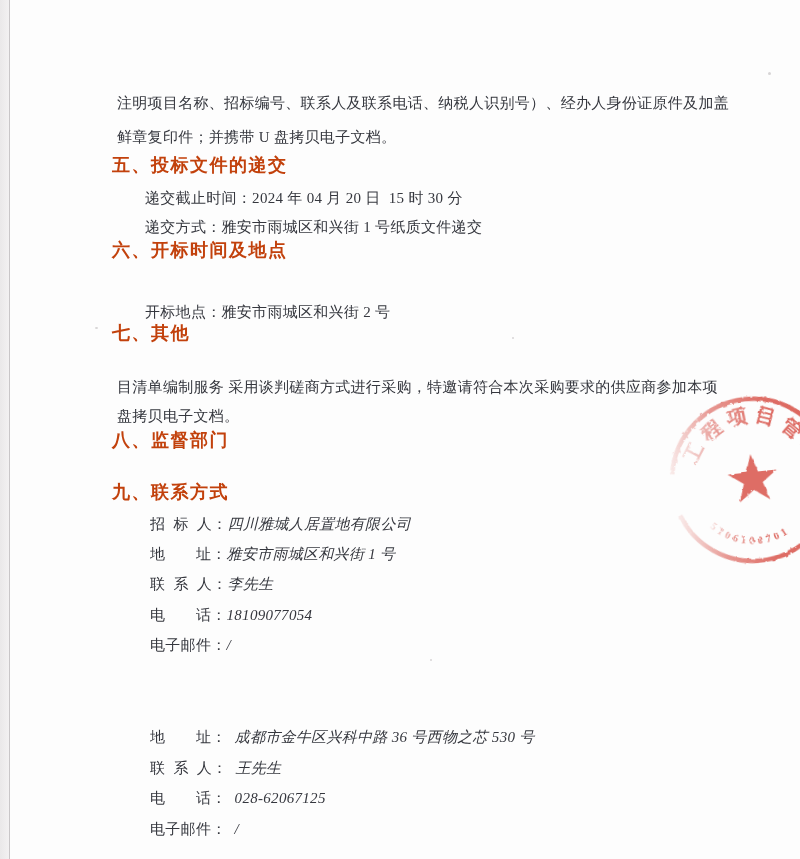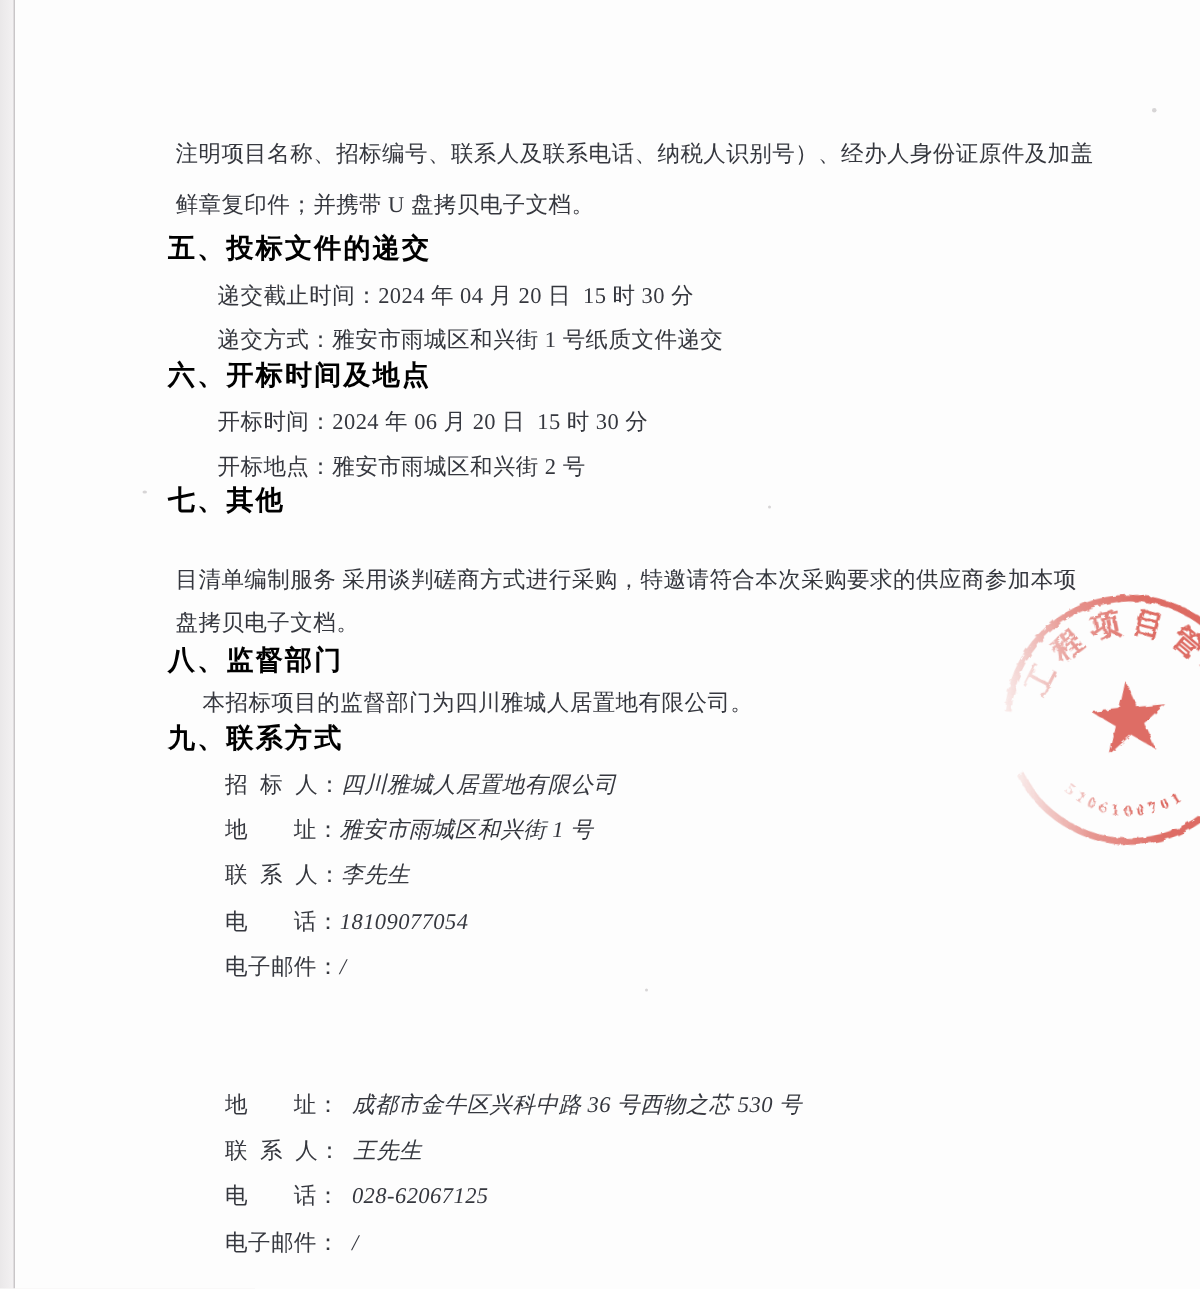--- a/index.html
+++ b/index.html
@@ -23,21 +23,21 @@
     border-radius:25px;
   }
   .ln{
     position:absolute;white-space:pre;
     font-size:15px;letter-spacing:0.3px;color:#35373e;
     line-height:18px;
   }
   .hd{
     position:absolute;white-space:pre;
     font-family:"Liberation Sans","DejaVu Sans",sans-serif;
-    font-weight:700;font-size:18px;letter-spacing:1.5px;color:#000000;
+    font-weight:700;font-size:18px;letter-spacing:1.5px;color:#c2410c;
     line-height:21px;
   }
   .row .lab{white-space:pre;}
   .row .val{white-space:pre;font-style:italic;}
   .speck{position:absolute;border-radius:50%;background:#d7d5d6;}
   .stamp-svg{position:absolute;left:0;top:0;pointer-events:none;}
   .stamp-svg text{font-family:"Liberation Serif","DejaVu Serif",serif;font-weight:700;}
 </style>
 </head>
 <body>
@@ -48,29 +48,27 @@
 <div class="content">
 
   <div class="ln" style="left:117px;top:78px">注明项目名称、招标编号、联系人及联系电话、纳税人识别号）、经办人身份证原件及加盖</div>
   <div class="ln" style="left:117px;top:112px">鲜章复印件；并携带 U 盘拷贝电子文档。</div>
 
   <div class="hd" style="left:112px;top:139px">五、投标文件的递交</div>
   <div class="ln" style="left:145px;top:173px">递交截止时间：2024 年 04 月 20 日  15 时 30 分</div>
   <div class="ln" style="left:145px;top:202px">递交方式：雅安市雨城区和兴街 1 号纸质文件递交</div>
 
   <div class="hd" style="left:112px;top:224px">六、开标时间及地点</div>
-  <div class="ln" style="left:145px;top:257px">开标时间：2024 年 06 月 20 日  15 时 30 分</div>
   <div class="ln" style="left:145px;top:287px">开标地点：雅安市雨城区和兴街 2 号</div>
 
   <div class="hd" style="left:112px;top:307px">七、其他</div>
   <div class="ln" style="left:117px;top:362px">目清单编制服务 采用谈判磋商方式进行采购，特邀请符合本次采购要求的供应商参加本项</div>
   <div class="ln" style="left:117px;top:391px">盘拷贝电子文档。</div>
 
   <div class="hd" style="left:112px;top:414px">八、监督部门</div>
-  <div class="ln" style="left:135px;top:444px">本招标项目的监督部门为四川雅城人居置地有限公司。</div>
 
   <div class="hd" style="left:112px;top:466px">九、联系方式</div>
 
   <div class="ln row" style="left:150px;top:499px"><span class="lab">招  标  人：</span><span class="val">四川雅城人居置地有限公司</span></div>
   <div class="ln row" style="left:150px;top:529px"><span class="lab">地　　址：</span><span class="val">雅安市雨城区和兴街 1 号</span></div>
   <div class="ln row" style="left:150px;top:559px"><span class="lab">联  系  人：</span><span class="val">李先生</span></div>
   <div class="ln row" style="left:150px;top:590px"><span class="lab">电　　话：</span><span class="val">18109077054</span></div>
   <div class="ln row" style="left:150px;top:620px"><span class="lab">电子邮件：</span><span class="val">/</span></div>
 
   <div class="ln row" style="left:150px;top:712px"><span class="lab">地　　址：</span><span class="val">  成都市金牛区兴科中路 36 号西物之芯 530 号</span></div>

